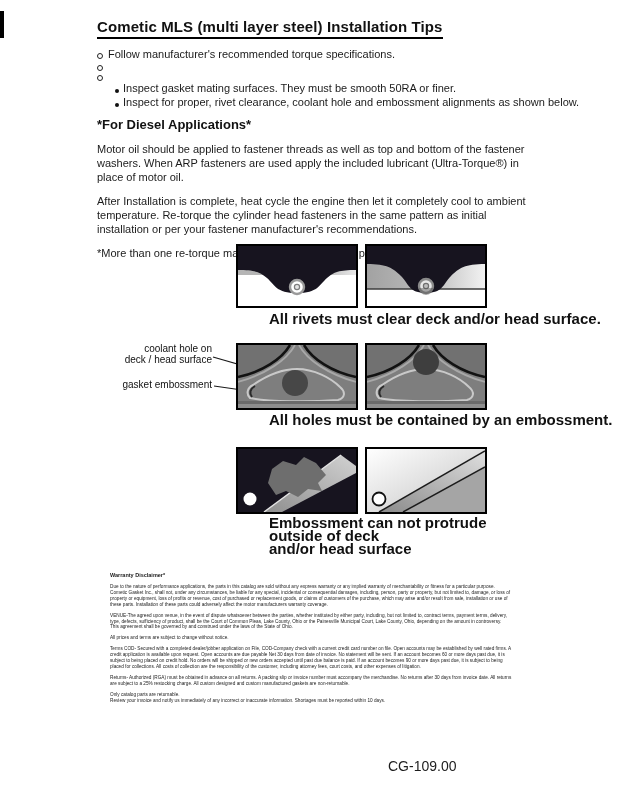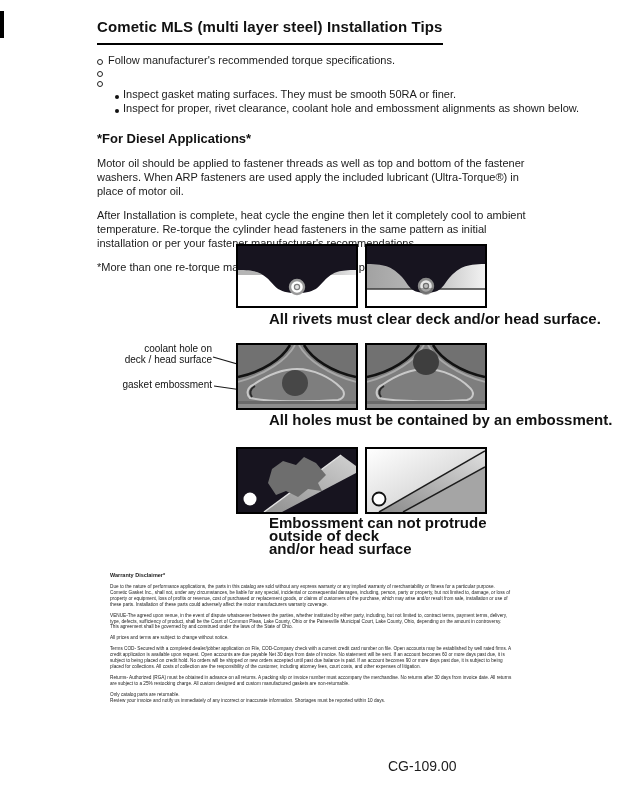--- a/index.html
+++ b/index.html
@@ -4,28 +4,28 @@
 <style>
   html,body{margin:0;padding:0;background:#fff;}
   .page{
     position:relative;width:618px;height:800px;background:#ffffff;overflow:hidden;
     font-family:"Liberation Sans","DejaVu Sans",sans-serif;color:#1a1a1a;
   }
   .edge-mark{position:absolute;left:0;top:11px;width:4px;height:27px;background:#000;}
   .main-text{position:absolute;left:97px;top:18px;width:450px;}
   .title{
     display:inline-block;font-size:15px;font-weight:bold;color:#111;
-    border-bottom:2px solid #000;padding-bottom:8px;margin:0 0 8px 0;letter-spacing:.1px;
+    border-bottom:2px solid #000;padding-bottom:2px;margin:0 0 8px 0;letter-spacing:.1px;
   }
   .tip-row{display:flex;align-items:center;font-size:11px;line-height:14px;color:#1b1b1b;}
   .b-hollow{flex:0 0 auto;width:4px;height:4px;border:1px solid #222;border-radius:50%;margin:4px 5px 0 0;}
   .tip-sub{padding-left:18px;}
   .b-solid{flex:0 0 auto;width:4px;height:4px;background:#111;border-radius:50%;margin:5px 4px 0 0;}
   .tip-sub .tip-text{white-space:nowrap;}
-  .h2{font-size:13px;font-weight:bold;color:#111;margin:16px 0 0 0;}
+  .h2{font-size:13px;font-weight:bold;color:#111;margin:8px 0 0 0;}
   .para{font-size:11px;line-height:14px;margin:10px 0 0 0;width:437px;color:#1b1b1b;}
   
   .d-label{position:absolute;width:122px;text-align:center;font-size:18px;font-weight:bold;color:#121212;margin-top:24px;}
   .panel{position:absolute;width:122px;height:64px;border:2px solid #000;box-sizing:border-box;background:#fff;}
   .panel svg{display:block;width:100%;height:100%;}
   .panel.tall{height:67px;}
   .caption{position:absolute;font-size:15px;font-weight:bold;color:#111;line-height:13px;margin-left:32px;}
   .side-label{position:absolute;font-size:10px;line-height:11px;color:#111;text-align:right;}
   .leader-overlay{position:absolute;left:205px;top:344px;width:110px;height:55px;}
   

